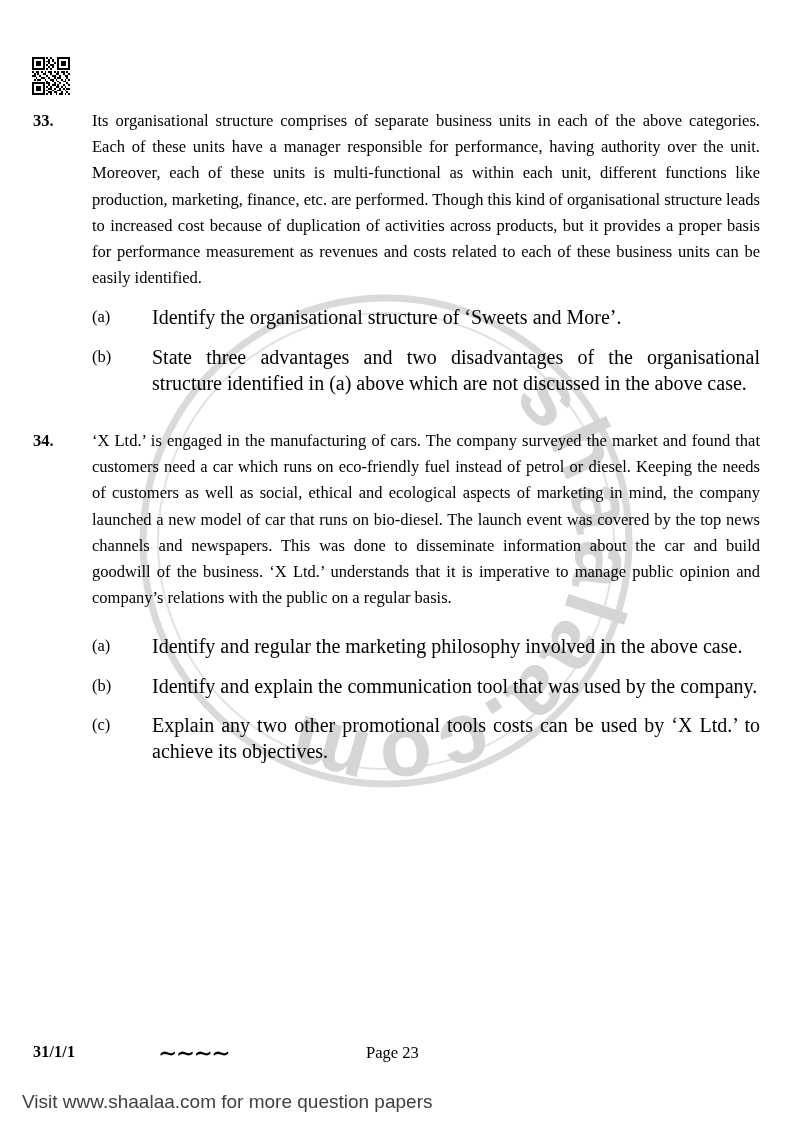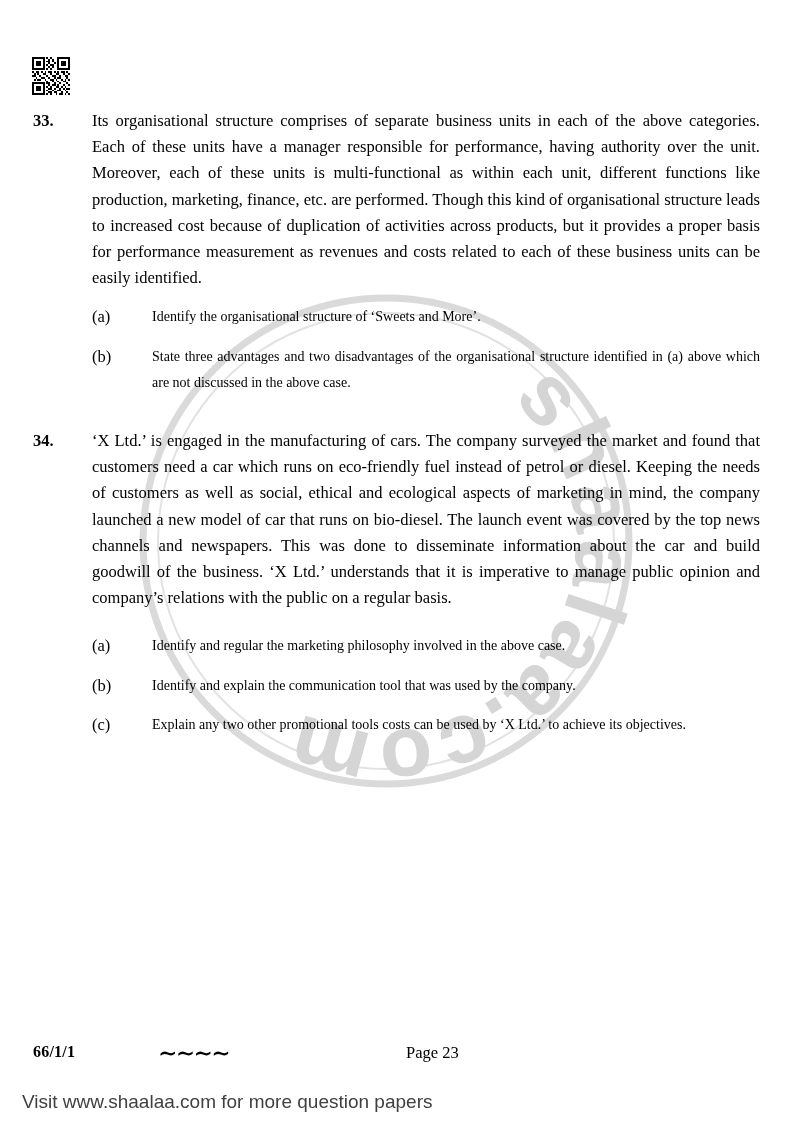--- a/index.html
+++ b/index.html
@@ -82,21 +82,21 @@
   .sublabel {
     position: absolute;
     left: 0;
     top: 0;
     font-size: 16.5px;
     line-height: 26.2px;
   }
   .subtext {
     text-align: justify;
     text-align-last: left;
-    font-size: 14px;
+    font-size: 20px;
     line-height: 26.2px;
     margin: 0;
   }
 
   .marks {
     position: absolute;
     right: -58px;
     font-style: italic;
     font-size: 16.5px;
     line-height: 26.2px;
@@ -126,21 +126,20 @@
     font-size: 23px;
     font-weight: bold;
     letter-spacing: -1.5px;
     font-family: "Liberation Serif", "DejaVu Serif", serif;
   }
   #footer-page {
     position: absolute;
     left: 366px;
     top: 0;
     font-size: 16.5px;
-    margin-left: 40px;
   }
 
   #banner {
     position: absolute;
     left: 22px;
     top: 1091px;
     font-family: "Liberation Sans", "DejaVu Sans", sans-serif;
     font-size: 19px;
     color: #404040;
     z-index: 3;
@@ -309,20 +308,20 @@
       <div class="subpart">
         <span class="sublabel">(c)</span>
         <p class="subtext">Explain any two other promotional tools costs can be used by ‘X Ltd.’ to achieve its objectives.</p>
         <span class="marks" style="bottom:0;">6</span>
       </div>
     </div>
 
   </div>
 
   <div id="footer">
-    <span id="footer-code">66/1/1</span>
+    <span id="footer-code">31/1/1</span>
     <span id="footer-wave">∼∼∼∼</span>
     <span id="footer-page">Page 23</span>
   </div>
 
   <div id="banner">Visit www.shaalaa.com for more question papers</div>
 
 </div>
 
 </body></html>

